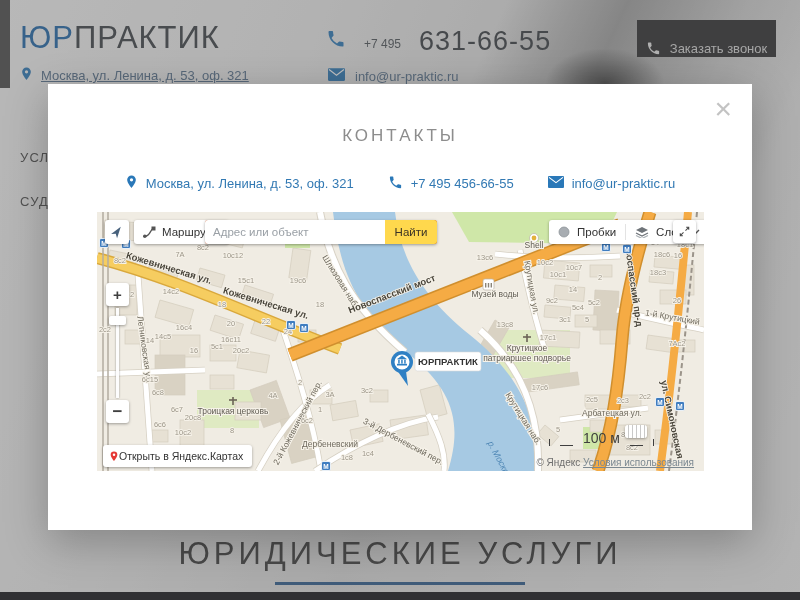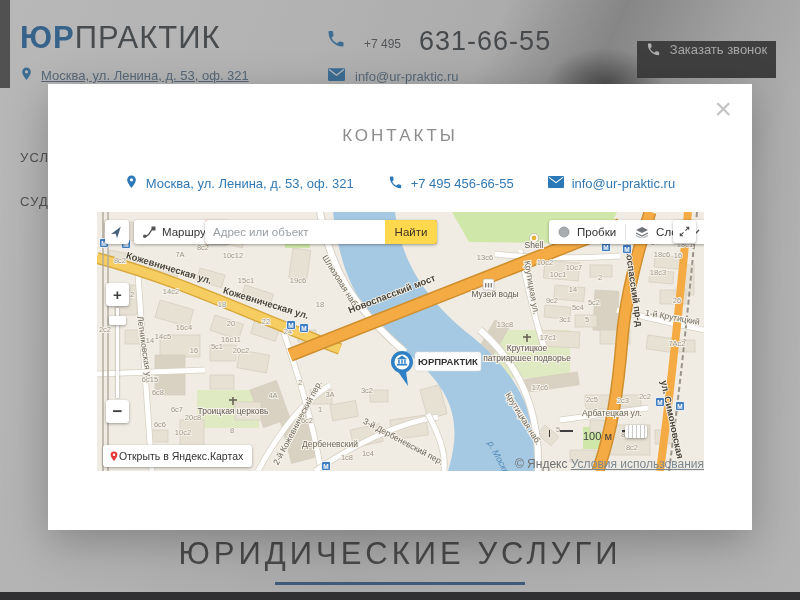--- a/index.html
+++ b/index.html
@@ -8,32 +8,32 @@
 
   
   .page{position:absolute;inset:0;background:linear-gradient(112deg,#f5f5f5 0%,#ececec 30%,#dddddd 55%,#eeeeee 100%)}
   .photo-beam{position:absolute;left:430px;top:-40px;width:380px;height:220px;
       background:linear-gradient(115deg,rgba(120,120,120,0) 20%,rgba(110,110,110,.55) 45%,rgba(150,150,150,.25) 70%,rgba(120,120,120,0) 90%);}
   .photo-strip{position:absolute;left:0;top:0;width:10px;height:88px;background:#4a4a4a}
   .photo-blob{position:absolute;left:545px;top:48px;width:120px;height:70px;
       background:radial-gradient(ellipse at center,rgba(55,55,55,.85) 0%,rgba(55,55,55,0) 70%)}
 
   .logo{position:absolute;left:20px;top:20px;font-size:31px;letter-spacing:1px;white-space:nowrap}
-  .logo .lb{color:#1f66a8;font-weight:700}
+  .logo .lb{color:#1f66a8;font-weight:400}
   .logo .lr{color:#3c4146;font-weight:400}
   .hdr-addr{position:absolute;left:20px;top:66px;display:flex;align-items:center;gap:8px;
       font-size:13px;color:#55708c}
   .hdr-addr .txt{text-decoration:underline}
   .hdr-phone{position:absolute;left:326px;top:28px;display:flex;align-items:flex-end;gap:18px}
   .hdr-phone .code{font-size:12px;color:#4c5258;padding-bottom:4px}
   .hdr-phone .num{font-size:27px;color:#383d42;letter-spacing:1px;line-height:1}
   .hdr-mail{position:absolute;left:328px;top:68px;display:flex;align-items:center;gap:10px;
       font-size:13px;color:#55708c}
-  .callback{position:absolute;left:637px;top:41px;width:139px;height:37px;background:#2c2c2e;
-      border:none;color:#d8d8d8;display:flex;align-items:flex-start;justify-content:center;gap:9px;
+  .callback{position:absolute;left:637px;top:20px;width:139px;height:37px;background:#2c2c2e;
+      border:none;color:#d8d8d8;display:flex;align-items:flex-end;justify-content:center;gap:9px;
       font-size:13px;cursor:pointer;font-family:inherit}
   .nav-item{position:absolute;left:20px;font-size:13px;letter-spacing:1.2px;color:#4b4b4b;white-space:nowrap;cursor:pointer}
   .hero-title{position:absolute;top:536px;width:100%;text-align:center;font-size:31px;
       letter-spacing:4px;color:#3c3c3c;font-weight:400}
   .hero-line{position:absolute;top:582px;left:275px;width:250px;height:3px;background:#2d5c8e}
   .footer-bar{position:absolute;left:0;bottom:0;width:100%;height:8px;background:#131318}
 
   
   .overlay{position:absolute;inset:0;background:rgba(92,92,92,.4);z-index:5}
   .modal{position:absolute;left:48px;top:84px;width:704px;height:446px;background:#ffffff;
@@ -63,27 +63,27 @@
   #trafficlayers{left:452px;top:8px;height:24px;padding:0}
   #trafficlayers .seg{display:flex;align-items:center;gap:7px;padding:0 9px;height:100%}
   #trafficlayers .div{width:1px;height:16px;background:#e3e3e3}
   #fullscreen{left:576px;top:8px;width:23px;height:23px}
   #zoomin{left:9px;top:71px;width:23px;height:23px;font-size:15px;font-weight:700;color:#3f3f3f}
   #zoomtrack{position:absolute;left:19px;top:96px;width:3px;height:90px;background:#fdfdfd;
       box-shadow:0 0 2px rgba(0,0,0,.45)}
   #zoomhandle{left:12px;top:104px;width:17px;height:9px;border-radius:2px;padding:0}
   #zoomout{left:9px;top:188px;width:23px;height:23px;font-size:17px;font-weight:700;color:#3f3f3f}
   #openmaps{left:6px;top:233px;height:22px;padding:0 9px 0 6px;gap:0;font-size:10.5px}
-  #scale{position:absolute;left:452px;top:218px;display:flex;align-items:flex-start;gap:10px;
-      font-size:11px;color:#3f3f3f}
+  #scale{position:absolute;left:452px;top:218px;display:flex;align-items:flex-end;gap:10px;
+      font-size:14px;color:#3f3f3f}
   #scale .tick{width:1px;height:7px;background:#3f3f3f}
   #scale .sline{width:13px;height:1.5px;background:#3f3f3f}
   #ruler{left:528px;top:213px;width:22px;height:13px;border-radius:3px;
       background:repeating-linear-gradient(90deg,#fff 0 3px,#c9c9c9 3px 4px)}
-  #map-copy{position:absolute;right:0;top:245px;font-size:12px;color:#6f6f6f;white-space:nowrap}
+  #map-copy{position:absolute;right:10px;top:245px;font-size:10px;color:#6f6f6f;white-space:nowrap}
   #map-copy .terms{color:#7b8891;text-decoration:underline;cursor:pointer}
 
   
   text{font-family:"Liberation Sans",sans-serif}
   .ml-st,.ml-stb,.ml-h,.ml-poi,.ml-w,.ml-wb{text-anchor:middle;paint-order:stroke;stroke:#f6f2e9;stroke-width:2.2px}
   .ml-st{font-size:8.5px;fill:#6f6a5e}
   .ml-stb{font-size:9.5px;fill:#4a463c;font-weight:bold;stroke-width:1.6px}
   .ml-h{font-size:7.5px;fill:#9d978a;stroke-width:1.8px}
   .ml-poi{font-size:8.5px;fill:#5f5b52}
   .ml-w{font-size:9px;fill:#4f87b5;font-style:italic;stroke:none}

